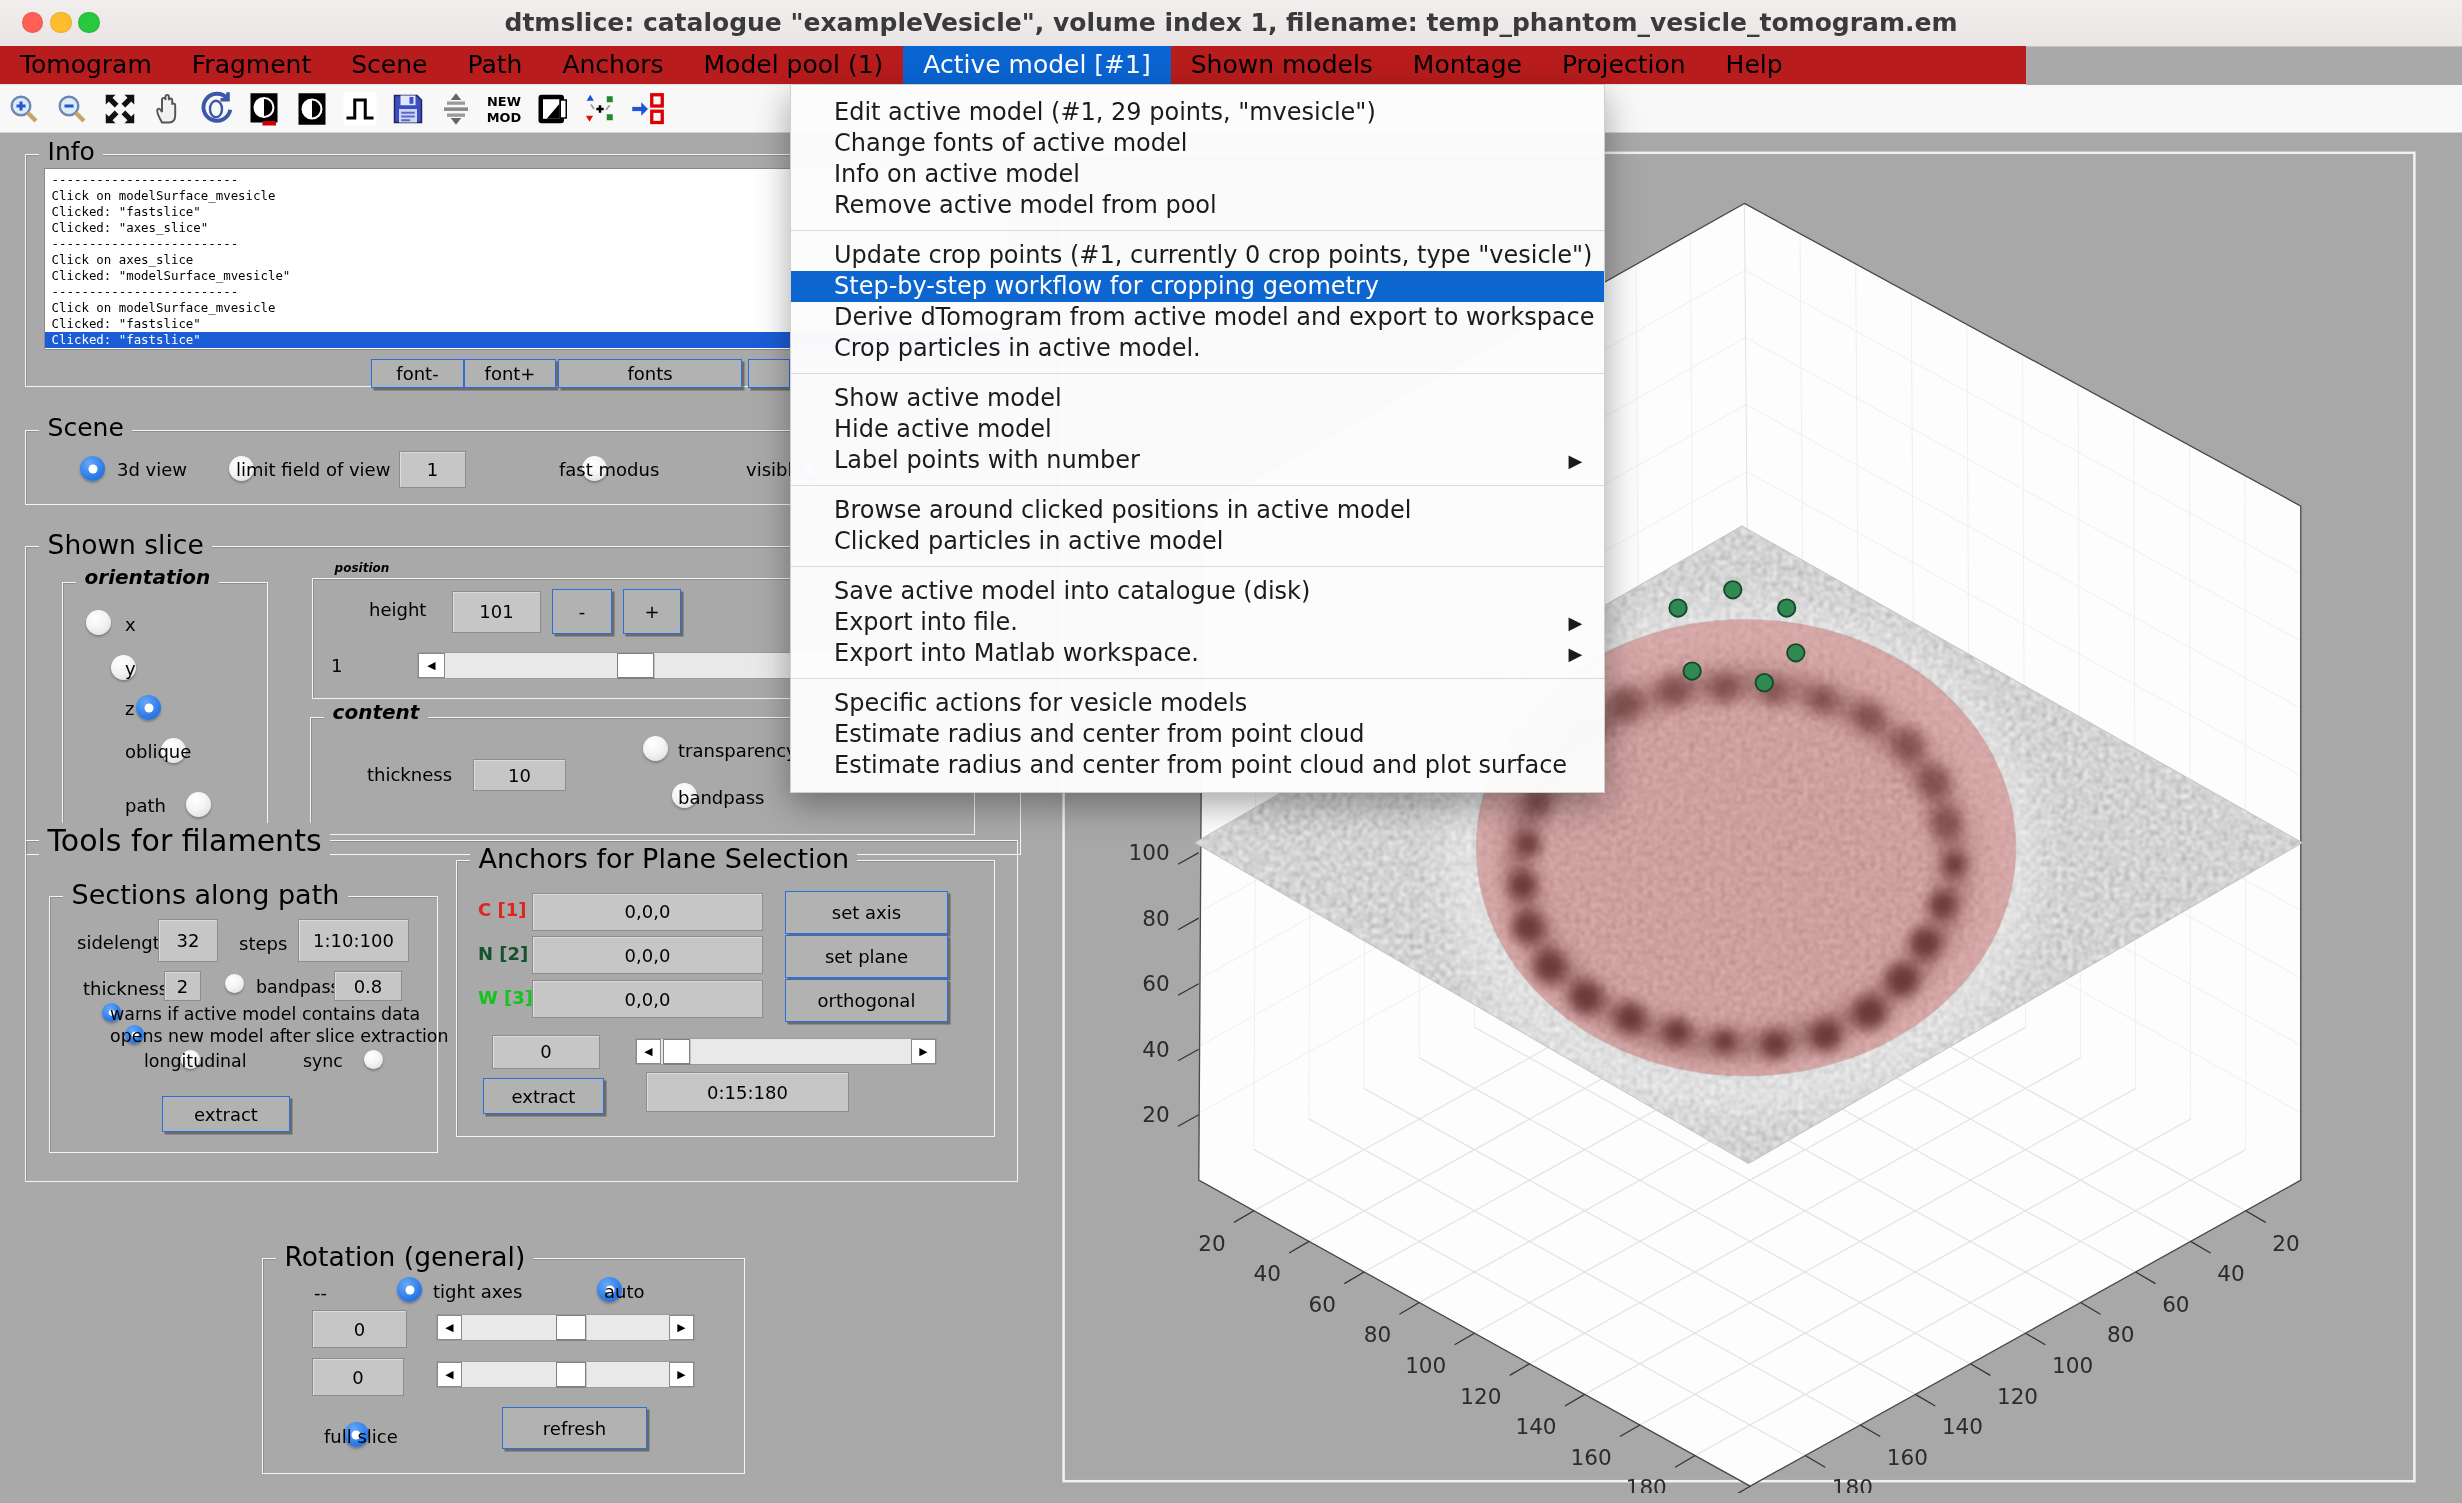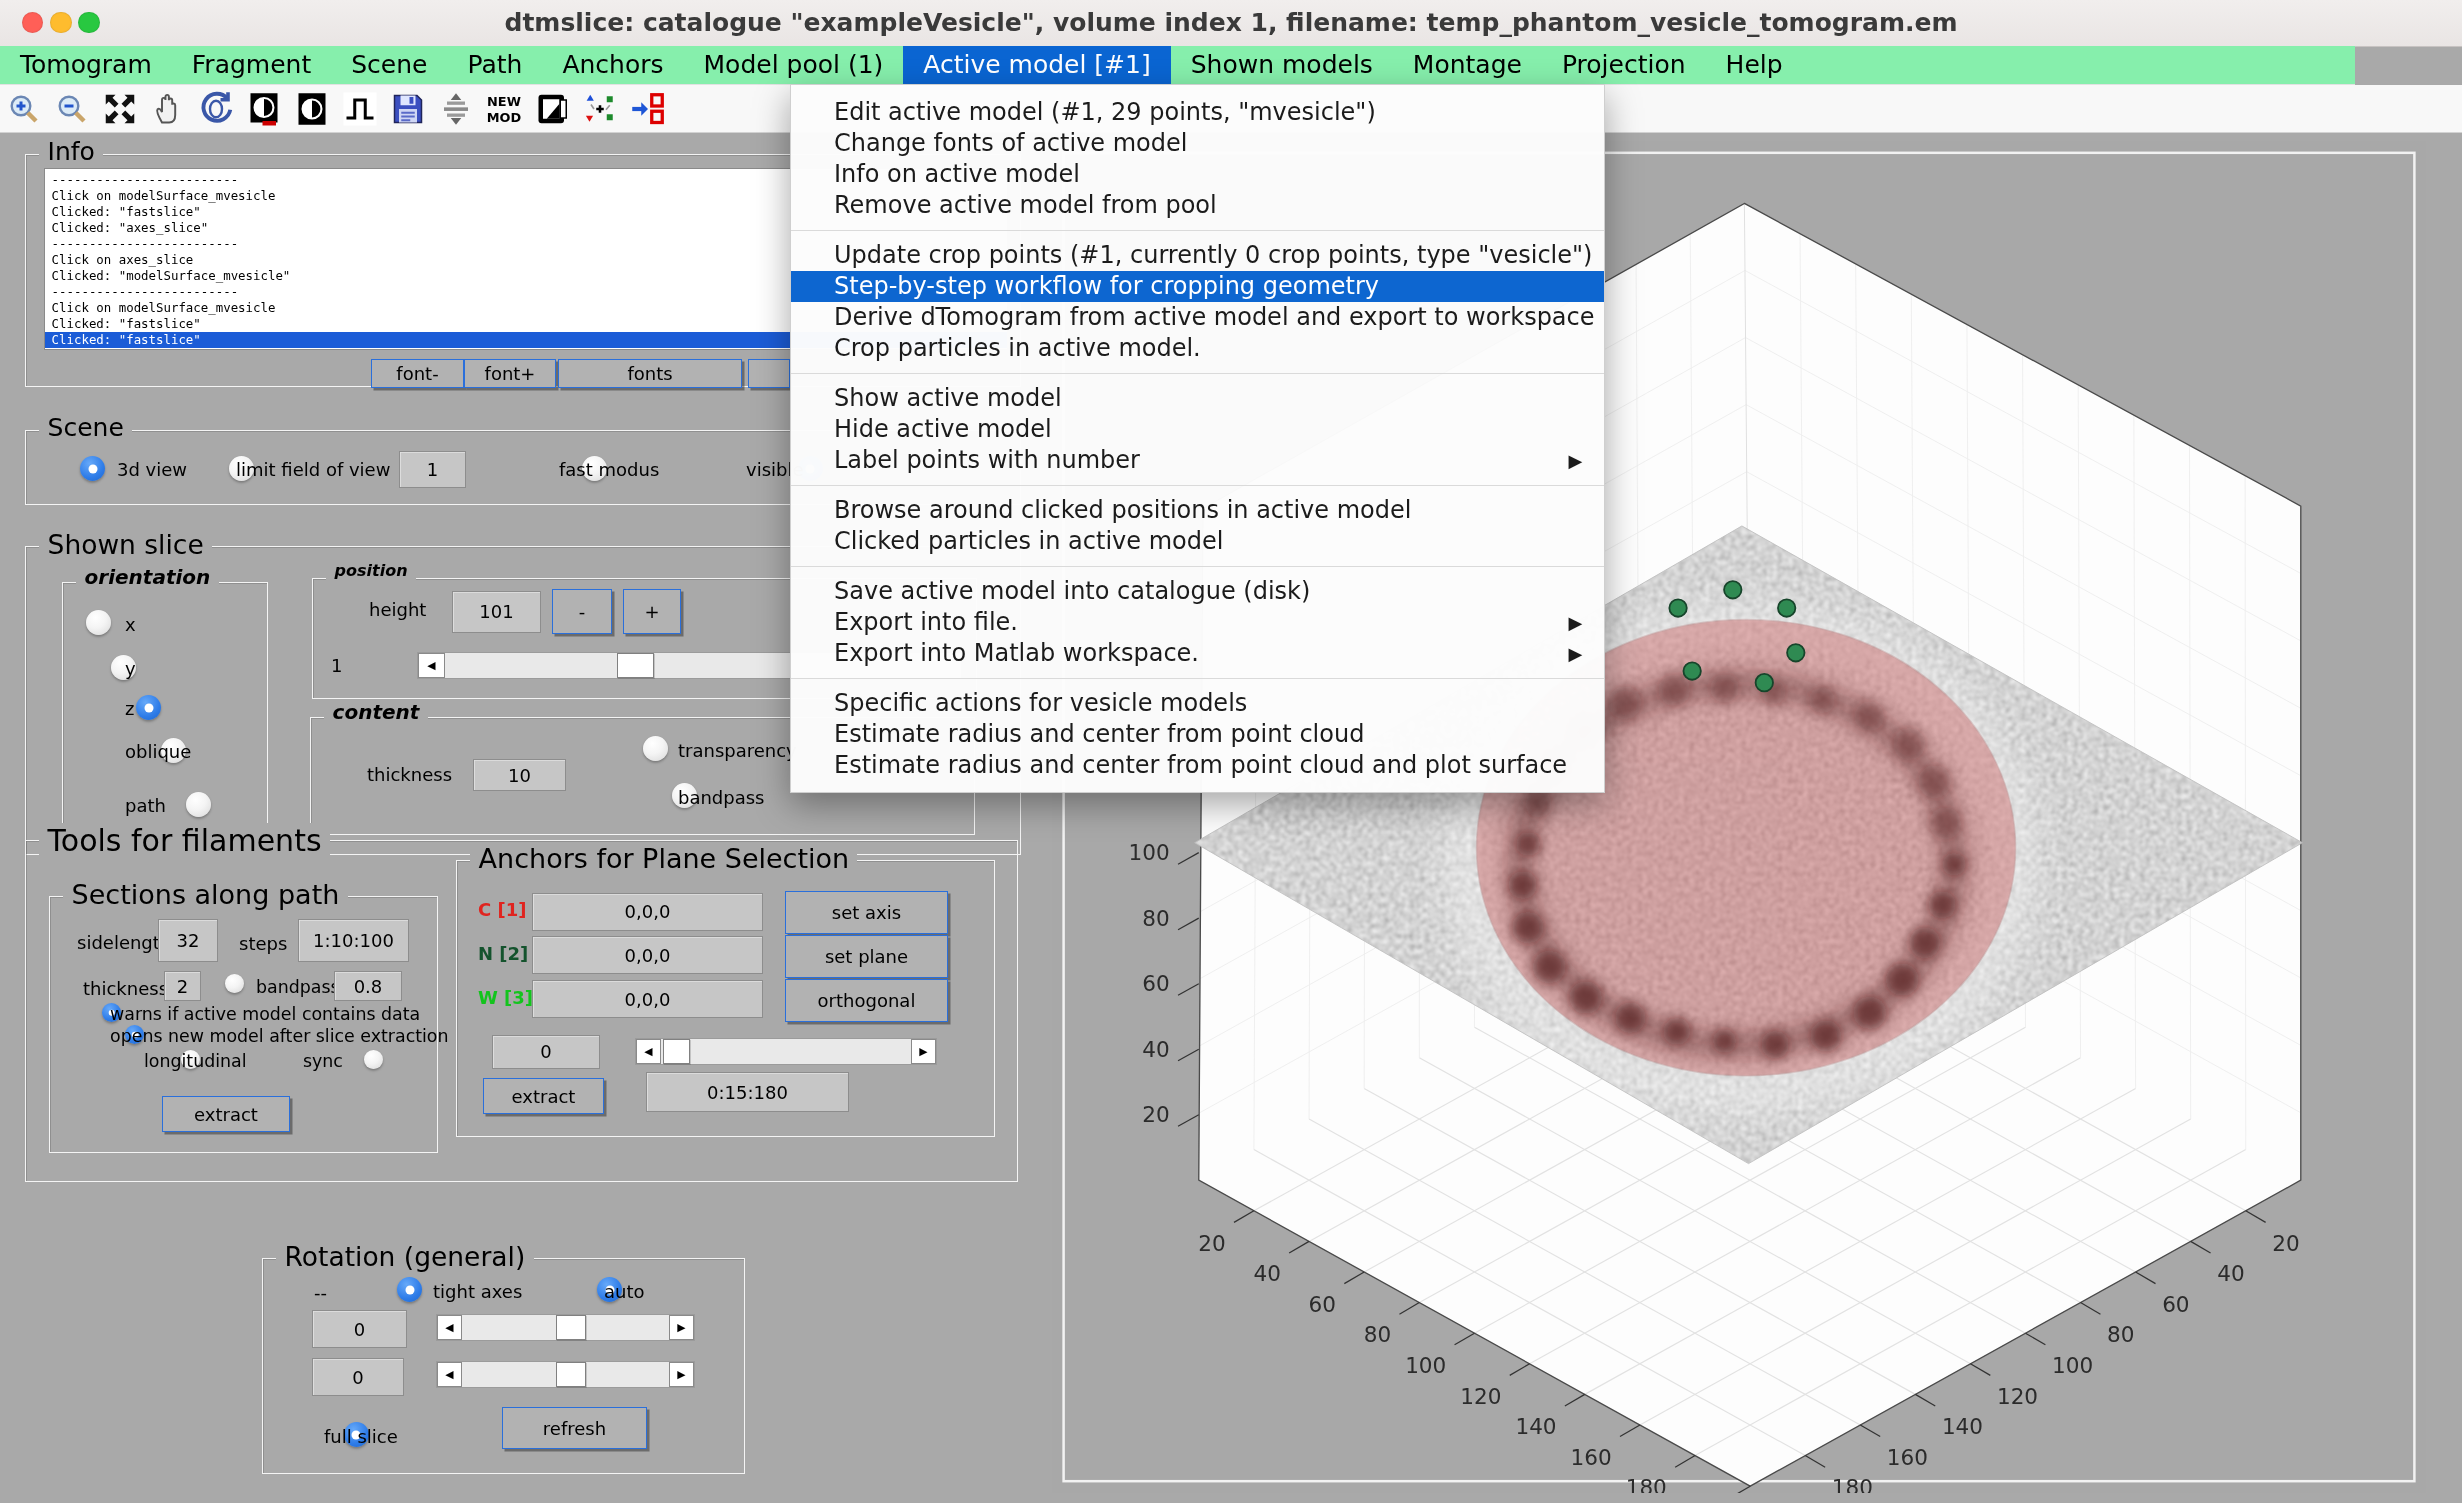--- a/index.html
+++ b/index.html
@@ -5,21 +5,21 @@
   html,body{margin:0;padding:0}
   body{width:2462px;height:1504px;position:relative;overflow:hidden;
        background:#a9a9a9;font-family:"DejaVu Sans",sans-serif;color:#000;}
   .abs{position:absolute}
   
   .titlebar{left:0;top:0;width:2462px;height:46px;
     background:linear-gradient(#f1eeed,#e9e5e4);border-bottom:0.8px solid #c7c3c2;}
   .tl{width:21.6px;height:21.6px;border-radius:50%;top:11.6px;box-shadow:inset 0 0 1.7px rgba(0,0,0,.25)}
   .title{left:0;top:0;width:100%;height:46px;line-height:46px;text-align:center;
     font-weight:bold;font-size:25px;color:#3a3a3a;white-space:nowrap}
-  .menubar{left:0;top:46px;width:2355px;height:38px;background:#86efac;
+  .menubar{left:0;top:46px;width:2026px;height:38px;background:#b91c1c;
     display:flex;align-items:flex-end;font-size:25px;border-bottom:0.8px solid #e2e2e2}
   .mi{padding:0 20px;height:38px;line-height:38px;white-space:nowrap}
   .mi.active{background:#0a65d2;color:#fff}
   .toolbar{left:0;top:85px;width:2462px;height:47px;background:#f8f8f8;
     border-bottom:1.7px solid #d2d2d2;display:flex;align-items:center;padding-left:5px;gap:10px}
   .ticon{width:38px;height:38px;display:inline-flex;align-items:center;justify-content:center}
   .ticon svg{width:36px;height:36px}
   
   .gb{border:1.7px solid #f4f4f4;box-shadow:inset 0.8px 0.8px 0 rgba(110,110,110,.55)}
   .gbt{position:absolute;top:-18px;left:13.3px;background:#a9a9a9;padding:0 8.3px;
@@ -226,21 +226,21 @@
 
 <div class="gb abs" style="left:25px;top:546px;width:994px;height:307px">
   <div class="gbt" style="font-size:26.5px">Shown slice</div>
 
   <div class="gb abs" style="left:36px;top:35px;width:204px;height:249px">
     <div class="gbt it" style="font-size:20px">orientation</div>
     <div><span class="radio abs" style="left: 23px; top: 27px;"></span><span class="rlabel abs" style="left: 62px; top: 31px;">x</span><span class="radio abs" style="left: 23px; top: 72px;"></span><span class="rlabel abs" style="left: 62px; top: 75px;">y</span><span class="radio abs on" style="left: 23px; top: 112px;"></span><span class="rlabel abs" style="left: 62px; top: 115px;">z</span><span class="radio abs" style="left: 23px; top: 155px;"></span><span class="rlabel abs" style="left: 62px; top: 158px;">oblique</span><span class="radio abs" style="left: 23px; top: 209px;"></span><span class="rlabel abs" style="left: 62px; top: 212px;">path</span></div>
   </div>
 
   <div class="gb abs" style="left:286px;top:31px;width:663px;height:119px">
-    <div class="gbt it" style="font-size:16px">position</div>
+    <div class="gbt it" style="font-size:12px">position</div>
     <span class="rlabel abs" style="left:56px;top:20px">height</span>
     <div class="field abs" style="left:139px;top:11.6px;width:87px;height:40px">101</div>
     <div class="btn abs" style="left:239px;top:10px;width:58px;height:43px">-</div>
     <div class="btn abs" style="left:310px;top:10px;width:56px;height:43px">+</div>
     <span class="rlabel abs" style="left:18px;top:76px">1</span>
     <div class="scroll" style="left:104px;top:73px;width:543px;height:25px">
       <span class="sbtn" style="left:0;top:0;width:25px;height:23px">◀</span>
       <span class="thumb" style="left:199px;top:0;width:35px;height:23px"></span>
     </div>
   </div>

